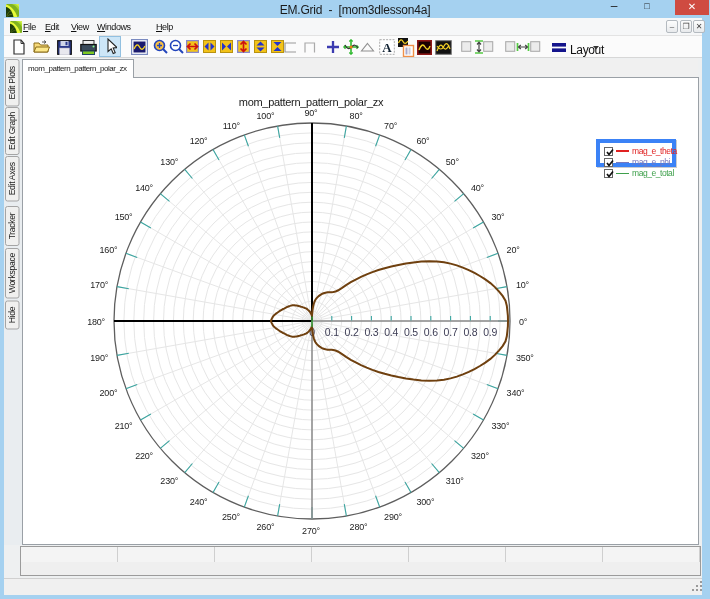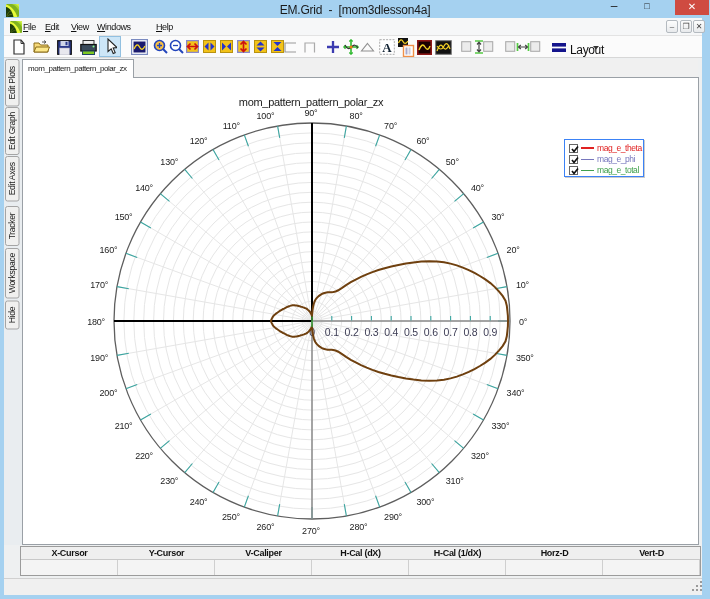--- a/index.html
+++ b/index.html
@@ -10,21 +10,21 @@
 .menubar{left:4px;top:18px;width:698px;height:18px;background:#f6f7f8;border-bottom:1px solid #e3e3e3}
 .menu{position:absolute;top:4px;font-size:9px;letter-spacing:-0.4px;color:#111}
 .menu u{text-decoration:underline}
 .mdibtn{position:absolute;top:2px;width:12px;height:13px;background:linear-gradient(#fdfdfd,#e8eaec);border:1px solid #b4bac0;border-radius:2px;color:#444;font-size:8px;line-height:11px;text-align:center}
 .toolbar{left:4px;top:36px;width:698px;height:22px;background:#fbfbfb;border-bottom:1px solid #d7d7d7}
 .mdiarea{left:4px;top:58px;width:698px;height:537px;background:#eef0f1}
 .page{left:22px;top:77px;width:677px;height:468px;background:#fff;border:1px solid #9aa0a6}
 .tabstrip{left:22px;top:59px;width:676px;height:18px;background:#f0f0f0}
 .tab{left:22px;top:59px;width:112px;height:19px;background:#fff;border:1px solid #9aa0a6;border-bottom:none;font-size:8px;letter-spacing:-0.45px;color:#222;line-height:17px;padding-left:5px}
 .sidebar{left:4px;top:58px;width:18px;height:487px;background:#e9edf0}
-.legend{left:564px;top:139px;width:80px;height:38px;background:#fff;border:1px solid #3b82f6;box-shadow:1px 1px 0 #ccc;padding:2.5px 0 0 4px}
+.legend{left:596px;top:139px;width:80px;height:28px;background:#fff;border:4px solid #3b82f6;box-shadow:1px 1px 0 #ccc;padding:2.5px 0 0 4px}
 .lrow{display:flex;align-items:center;height:11.2px}
 .lcheck{width:9px;height:9px;border:1px solid #666;background:#fff;margin-right:3px;position:relative;flex:none}
 .lline{width:13px;margin-right:3px;flex:none}
 .ltext{font-size:8.5px;letter-spacing:-0.45px;white-space:nowrap}
 .btable{left:20px;top:546px;width:681px;height:30px;border:1px solid #9b9b9b;background:#efefef}
 .bhead{display:flex;height:13px;border-bottom:1px solid #c8c8c8}
 .bhead div{flex:1;text-align:center;font-size:9px;font-weight:bold;letter-spacing:-0.3px;color:#111;line-height:13px}
 .bdata{display:flex;height:15px}
 .bdata div{flex:1;border-right:1px solid #cfcfcf;background:#f4f4f4}
 .statusbar{left:4px;top:578px;width:698px;height:17px;background:#f0f0f0;border-top:1px solid #d0d0d0}
@@ -401,29 +401,20 @@
       <div class="lcheck">
         <svg style="position:absolute;left:0px;top:-1px" width="10" height="11" viewBox="0 0 10 11">
           <path d="M2 5 L4 7.5 L8 2.5" fill="none" stroke="#111" stroke-width="1.7"></path>
         </svg>
       </div>
       <div class="lline" style="border-top:1.5px solid #3fa04c"></div>
       <div class="ltext" style="color:#3fa04c">mag_e_total</div>
     </div>
 </div>
 <div class="abs btable">
-<div class="bhead">
-      <div>X-Cursor</div>
-      <div>Y-Cursor</div>
-      <div>V-Caliper</div>
-      <div>H-Cal (dX)</div>
-      <div>H-Cal (1/dX)</div>
-      <div>Horz-D</div>
-      <div>Vert-D</div>
-    </div>
 <div class="bdata">
       <div></div>
       <div></div>
       <div></div>
       <div></div>
       <div></div>
       <div></div>
       <div></div>
     </div>
 </div>

